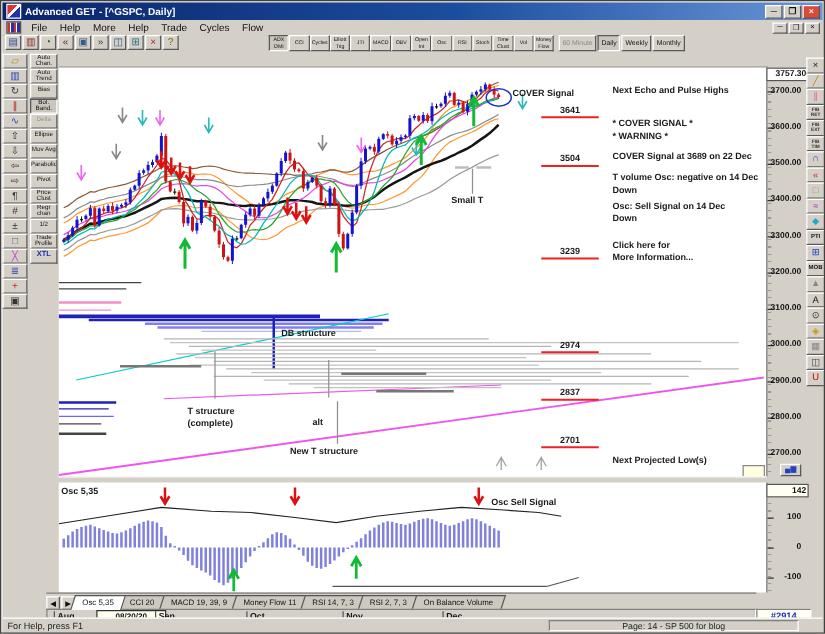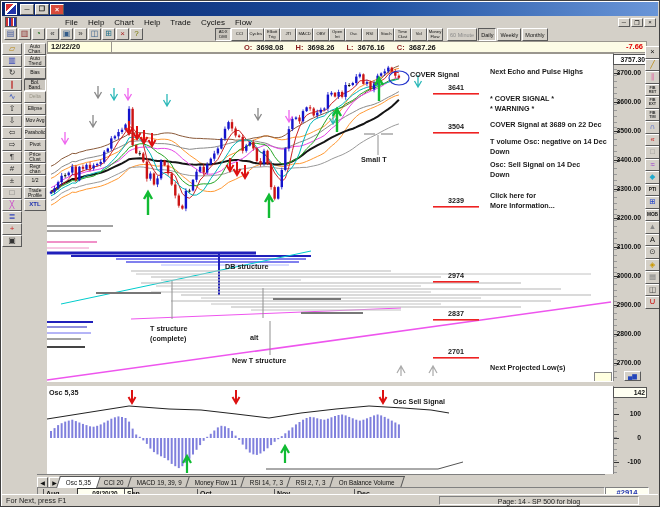--- a/index.html
+++ b/index.html
@@ -14,21 +14,21 @@
     background:linear-gradient(90deg,#0a246a 0%,#1b4d9e 55%,#6a96d8 100%);
     display:flex;align-items:center;color:#fff;}
   #app-icon{width:10px;height:10px;margin:0 3px;background:linear-gradient(135deg,#d33 0 40%,#fff 40% 55%,#23a 55%);border:1px solid #fff;}
   #title-text{font-size:8px;font-weight:bold;flex:1;white-space:nowrap;}
   .win-controls{display:flex;gap:1px;margin-right:2px;}
   .winbtn{width:14px;height:11px;font-size:7px;font-weight:bold;color:#111;display:flex;align-items:center;justify-content:center;}
   .winbtn.close{background:#d84a3a;color:#fff;}
 
   #menubar{position:absolute;left:1px;top:15px;right:1px;height:12px;display:flex;align-items:center;border-bottom:1px solid #9a968e;background:#d4d0c8;}
   #doc-icon{width:10px;height:8px;margin:0 3px;background:repeating-linear-gradient(90deg,#c33 0 2px,#fff 2px 3px,#23a 3px 5px);border:1px solid #555;}
-  #menu-items{display:flex;flex:1;margin-left:40px;}
+  #menu-items{display:flex;flex:1;}
   .menu-item{font-size:8px;color:#111;padding:0 5px;}
   .child-controls{display:flex;gap:1px;margin-right:2px;}
   .childbtn{width:12px;height:9px;font-size:6px;display:flex;align-items:center;justify-content:center;color:#111;}
 
   #toolbar{position:absolute;left:1px;top:27px;right:1px;height:13px;background:#d4d0c8;}
   #tb-left{position:absolute;left:2px;top:0;display:flex;gap:1px;}
   .tb-btn{width:13px;height:12px;font-size:8px;line-height:10px;text-align:center;overflow:hidden;}
   #tb-studies{position:absolute;left:213px;top:0;display:flex;}
   .tb-study{width:16.3px;height:13px;display:flex;flex-direction:column;align-items:center;justify-content:center;overflow:hidden;}
   .tb-study-line{font-size:4.2px;line-height:4.6px;color:#111;white-space:nowrap;}
@@ -90,33 +90,34 @@
 
   svg text{font-family:"Liberation Sans",sans-serif;}
 </style>
 </head>
 <body>
 
 <div id="app">
 
   <div id="titlebar">
     <div id="app-icon"></div>
+    <span id="title-text">Advanced GET - [^GSPC, Daily]</span>
     <div class="win-controls">
       <div class="winbtn raised">─</div>
       <div class="winbtn raised">❐</div>
       <div class="winbtn raised close">×</div>
     </div>
   </div>
 
   <div id="menubar">
     <div id="doc-icon"></div>
     <div id="menu-items">
         <div class="menu-item">File</div>
         <div class="menu-item">Help</div>
-        <div class="menu-item">Chart</div>
+        <div class="menu-item">More</div>
         <div class="menu-item">Help</div>
         <div class="menu-item">Trade</div>
         <div class="menu-item">Cycles</div>
         <div class="menu-item">Flow</div>
       </div>
     <div class="child-controls">
       <div class="childbtn raised">─</div>
       <div class="childbtn raised">❐</div>
       <div class="childbtn raised">×</div>
     </div>
@@ -221,34 +222,20 @@
       <div class="side-sbtn raised">Mov Avg</div>
       <div class="side-sbtn raised">Parabolic</div>
       <div class="side-sbtn raised">Pivot</div>
       <div class="side-sbtn raised">Price Clust</div>
       <div class="side-sbtn raised">Regr chan</div>
       <div class="side-sbtn raised">1/2</div>
       <div class="side-sbtn raised">Trade Profile</div>
       <div class="side-sbtn raised accent">XTL</div>
     </div>
 
-  <div id="chart-header">
-    <div id="date-box">12/22/20</div>
-    <div id="ohlc">
-      <span class="ol">O:</span>
-        <span class="ov">3698.08</span>
-      <span class="ol">H:</span>
-        <span class="ov">3698.26</span>
-      <span class="ol">L:</span>
-        <span class="ov">3676.16</span>
-      <span class="ol">C:</span>
-        <span class="ov">3687.26</span>
-    </div>
-    <div id="chg">-7.66</div>
-  </div>
 
   <div id="plot">
     <svg id="main-svg" width="566" height="328" viewBox="46 52 566 328">
         <g>
           <line x1="46" y1="224" x2="112" y2="224" stroke="#444444" stroke-width="1"></line>
           <line x1="46" y1="229" x2="100" y2="229" stroke="#444444" stroke-width="1"></line>
           <line x1="46" y1="240" x2="96" y2="240" stroke="#f090c8" stroke-width="2"></line>
           <line x1="46" y1="246" x2="88" y2="246" stroke="#f090c8" stroke-width="1"></line>
           <line x1="46" y1="251" x2="255" y2="251" stroke="#2020bb" stroke-width="3"></line>
           <line x1="70" y1="254" x2="310" y2="254" stroke="#2020bb" stroke-width="2"></line>
@@ -826,17 +813,17 @@
       </div>
       <div class="rt-btn raised">
         <div style="color: rgb(68, 68, 68);">◫</div>
       </div>
       <div class="rt-btn raised">
         <div style="color: rgb(204, 0, 0);">U</div>
       </div>
     </div>
 
   <div id="statusbar">
-    <span id="status-help">For Next, press F1</span>
+    <span id="status-help">For Help, press F1</span>
     <div id="status-page" class="sunken">Page: 14 - SP 500 for blog</div>
   </div>
 
 </div>
 
 </body></html>

